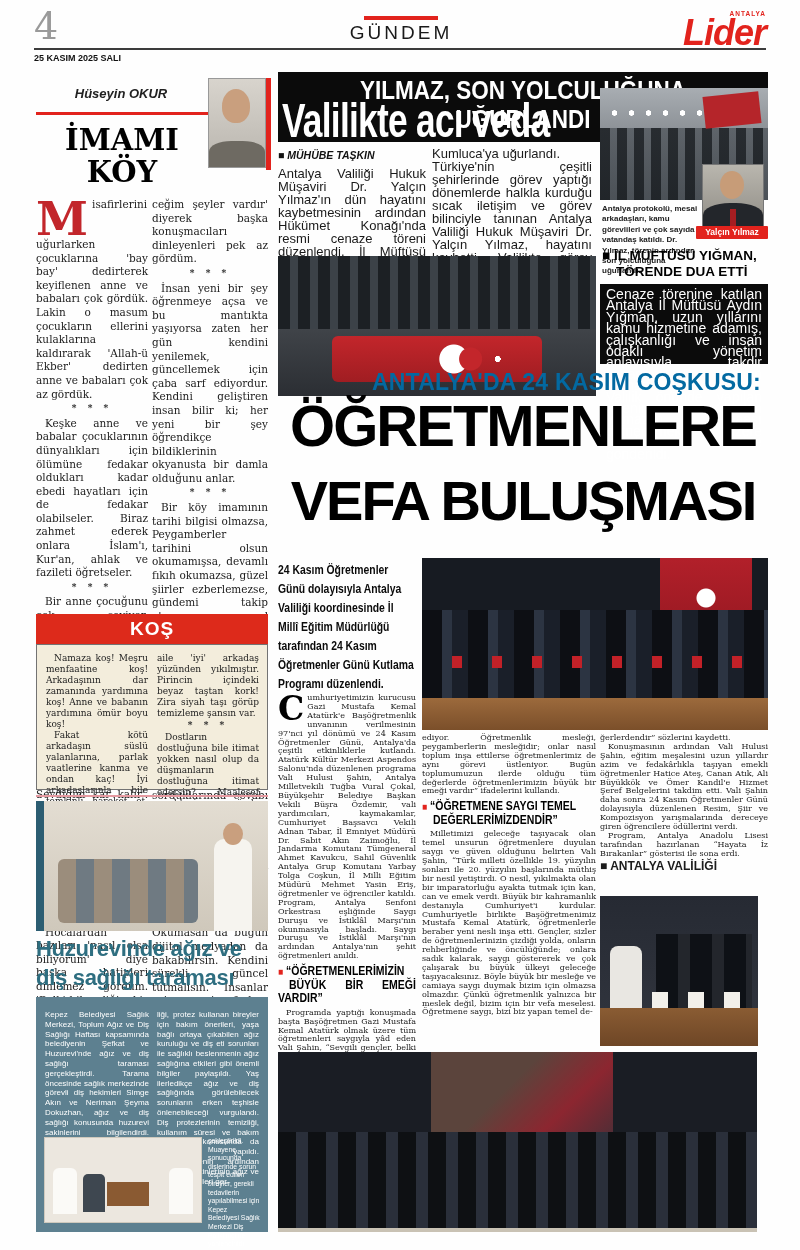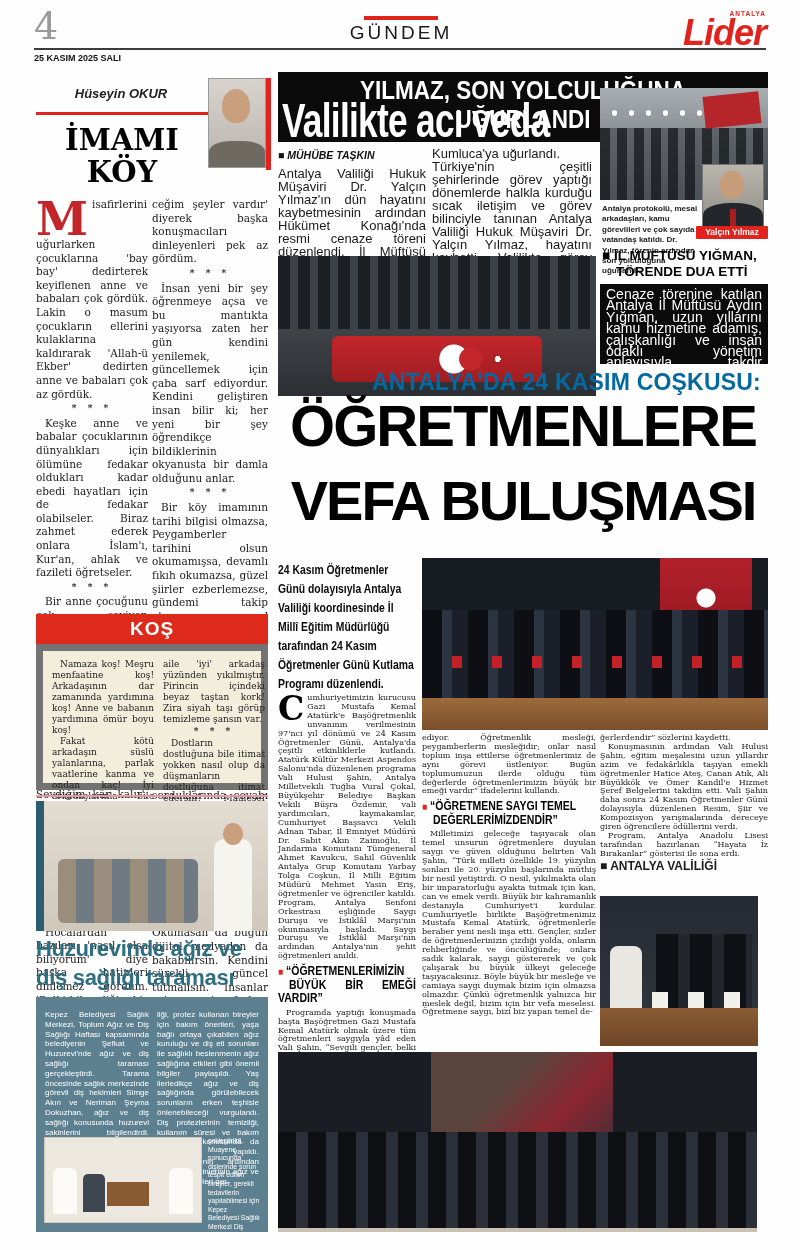--- a/index.html
+++ b/index.html
@@ -31,21 +31,21 @@
   .colbody p.ind{text-indent:9px;}
   .stars{text-align:center;font-size:9px;letter-spacing:4px;margin:1px 0;color:#222;font-weight:bold;}
   .dc-red::first-letter{float:left;font-size:47px;line-height:38px;padding:2px 4px 0 0;color:#c2262b;font-weight:bold;}
   .dc-black::first-letter{float:left;font-size:33px;line-height:27px;padding:1px 3px 0 0;color:#000;font-weight:bold;}
 
   
   #kos{left:36px;top:614px;width:232px;height:176px;}
   #kos-head{position:absolute;left:0;top:0;width:100%;height:30px;background:#dd2a1b;
             color:#fff;font-weight:bold;font-size:19px;text-align:center;line-height:30px;letter-spacing:1px;}
   #kos-body{position:absolute;left:0;top:30px;width:100%;height:146px;background:#f3eddc;
-            border:7px solid #737373;box-sizing:border-box;}
+            border:1px solid #737373;box-sizing:border-box;}
   .kos-col{position:absolute;top:8px;width:102px;font-family:"DejaVu Serif",serif;
            font-size:9px;line-height:11px;color:#222;}
   #kos-c1{left:9px;} #kos-c2{left:120px;}
   .kos-col p{margin:0;} .kos-col p.ind{text-indent:8px;}
 
   #divider-pink{left:36px;top:795px;width:232px;height:2px;background:#e59aa1;}
 
   
   #health-h1{left:36px;top:934px;width:234px;font-size:22px;line-height:29px;font-weight:bold;color:#2e6e80;letter-spacing:-0.3px;}
   #health-box{left:36px;top:997px;width:232px;height:235px;background:#5d8090;}

